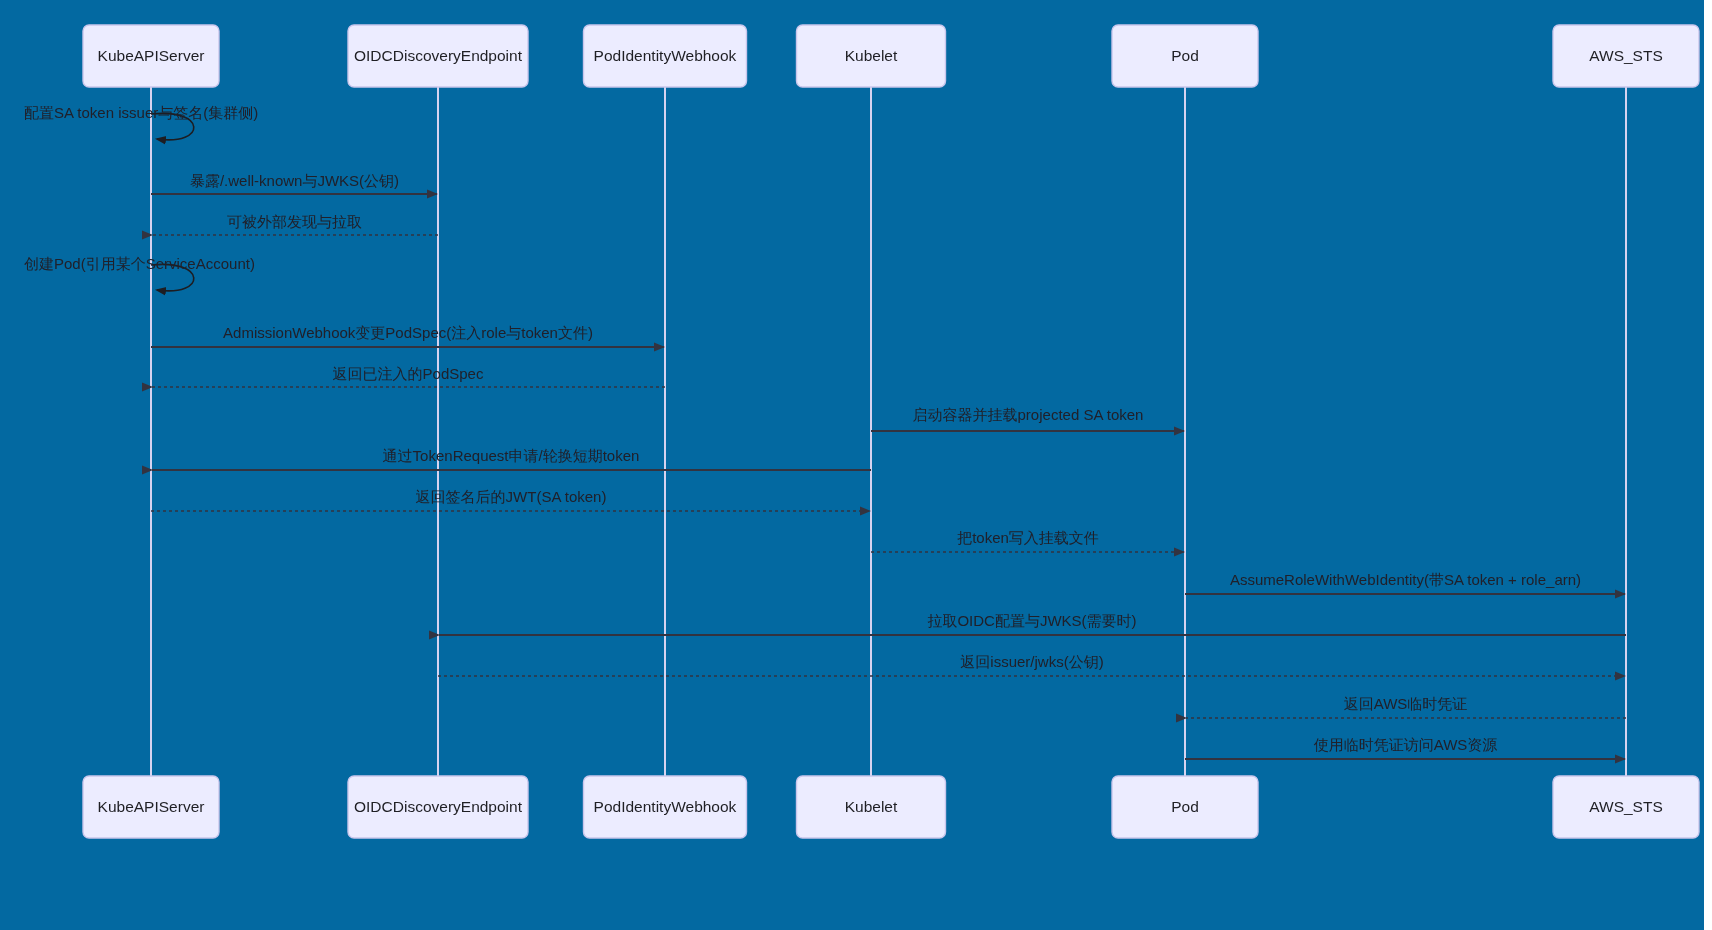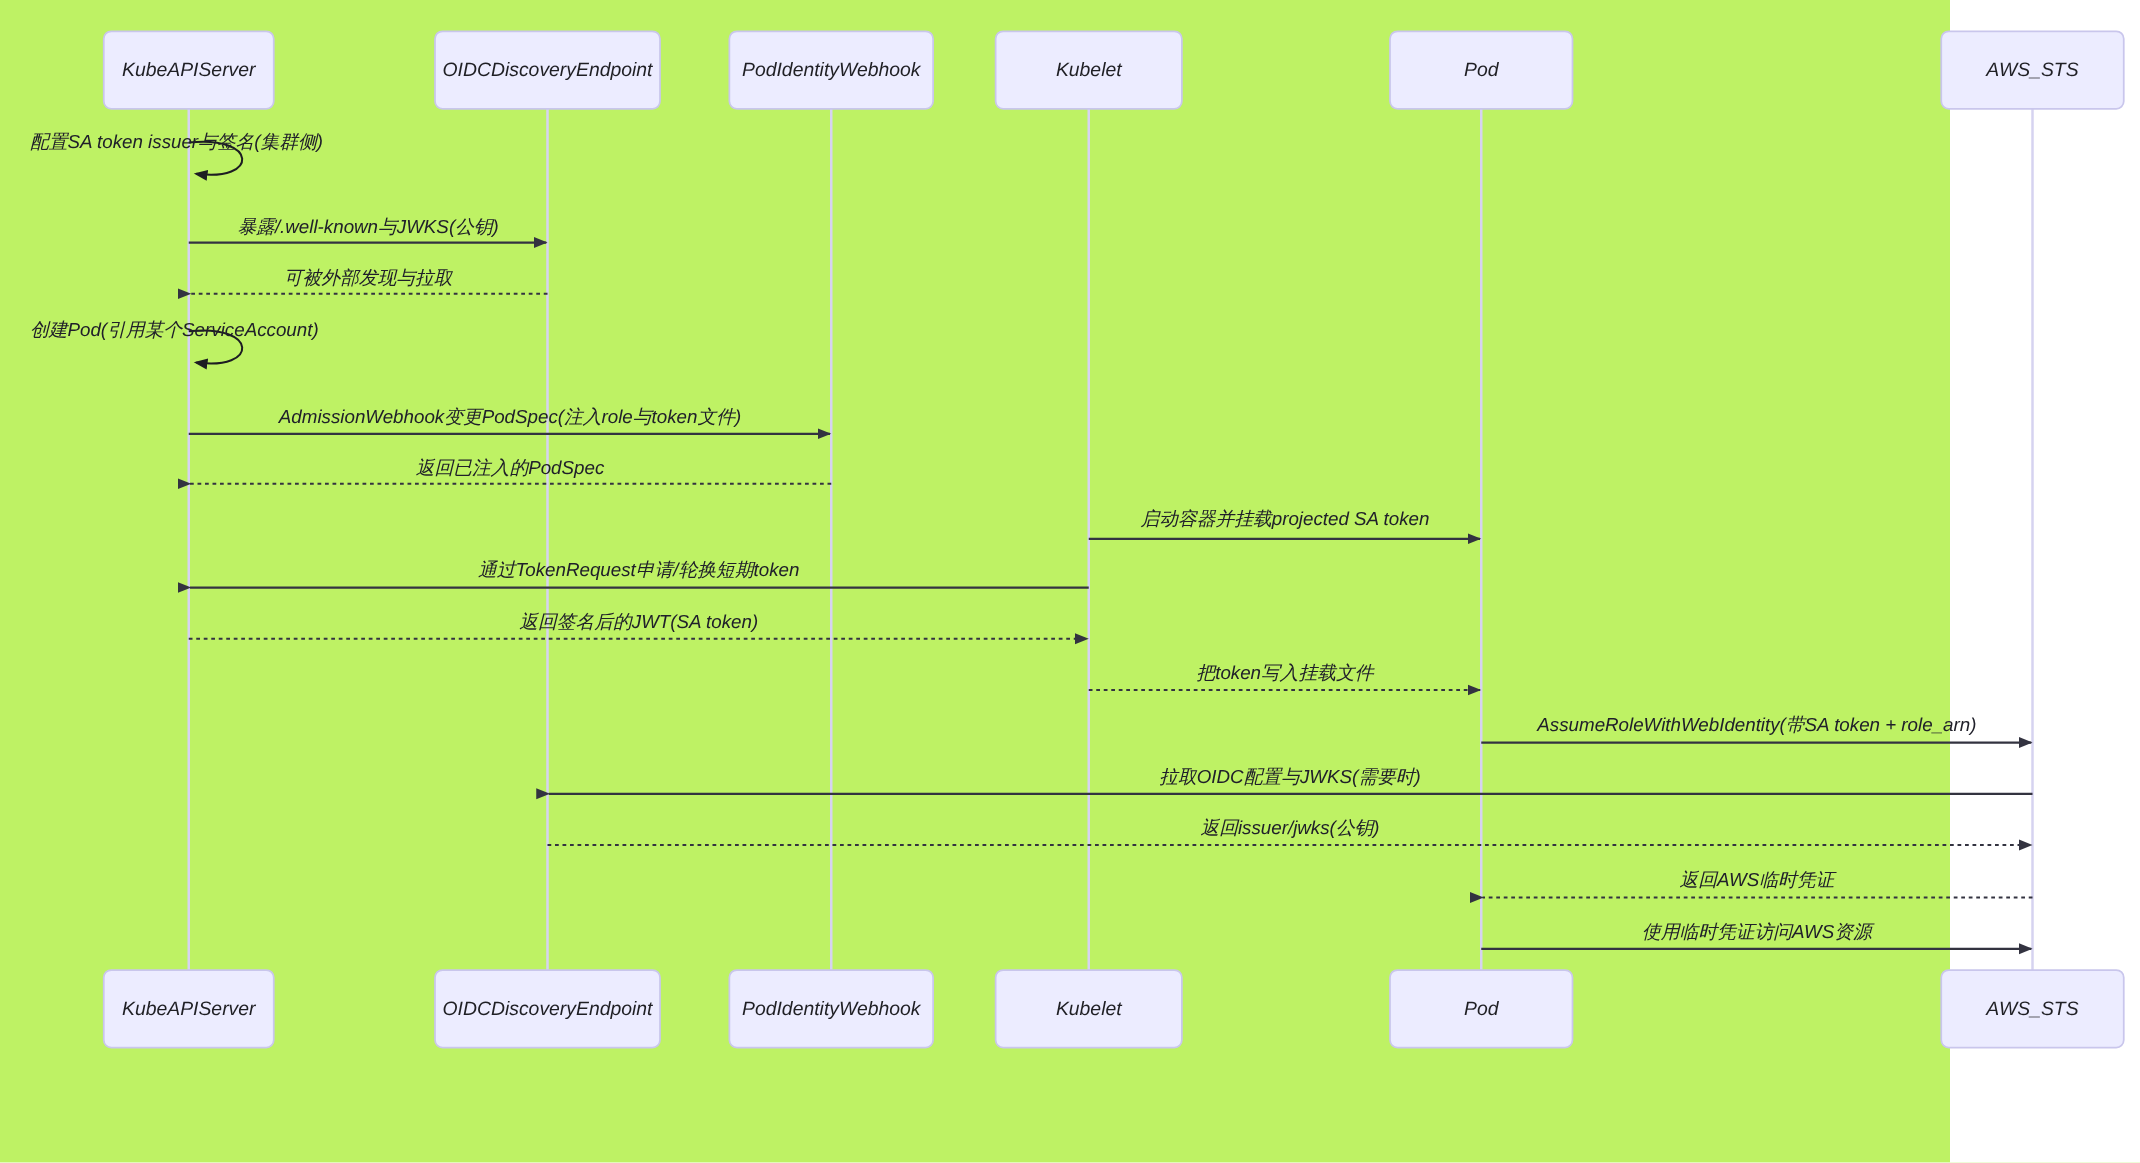--- a/index.html
+++ b/index.html
@@ -1,17 +1,17 @@
 <!DOCTYPE html>
 <html><head>
 <meta charset="utf-8">
 <style>
   html,body{margin:0;padding:0;background:#ffffff;}
   body{width:1712px;height:930px;font-family:"Liberation Sans","DejaVu Sans",sans-serif;overflow:hidden;}
-  #stage{position:relative;width:1560px;height:930px;background:#bef264;font-style:italic;}
+  #stage{position:relative;width:1704px;height:930px;background:#0369a1;}
   svg#diagram{position:absolute;left:0;top:0;width:1712px;height:930px;display:block;}
 
   .pbox rect{ }
   .plabel{font-family:"Liberation Sans","DejaVu Sans",sans-serif;font-size:15.5px;fill:#1f1f24;text-anchor:middle;dominant-baseline:middle;}
   .msglabel{font-family:"Liberation Sans","DejaVu Sans",sans-serif;font-size:15px;fill:#20202a;text-anchor:middle;}
   .msglabel.lead{text-anchor:start;}
   .lifeline{stroke:#d6d3f0;stroke-width:2;}
   .msgline{stroke:#333340;stroke-width:1.8;fill:none;}
   .msgline.dashed{stroke-dasharray:3 3;stroke-width:1.6;}
   .loop{stroke:#1d1d22;stroke-width:1.6;fill:none;}

